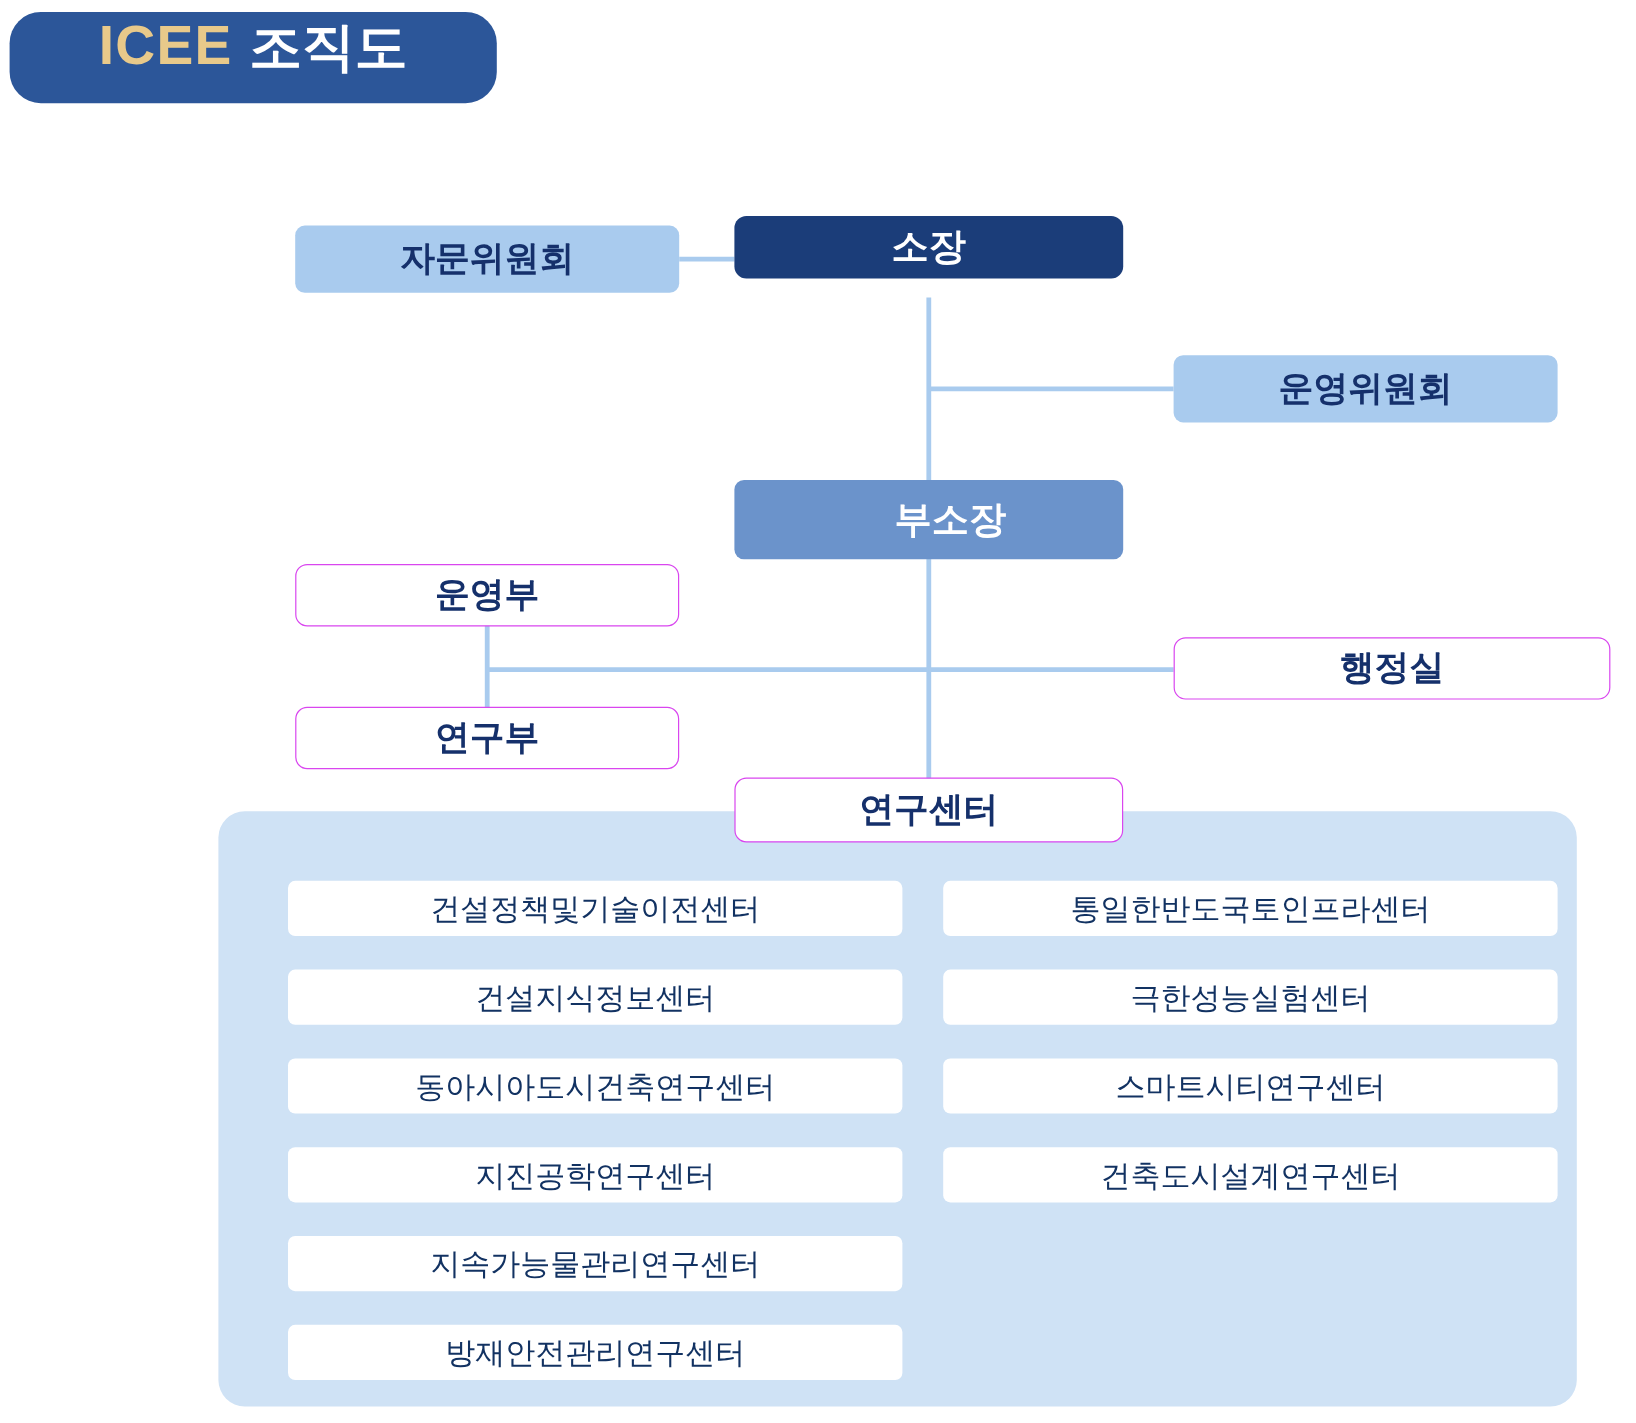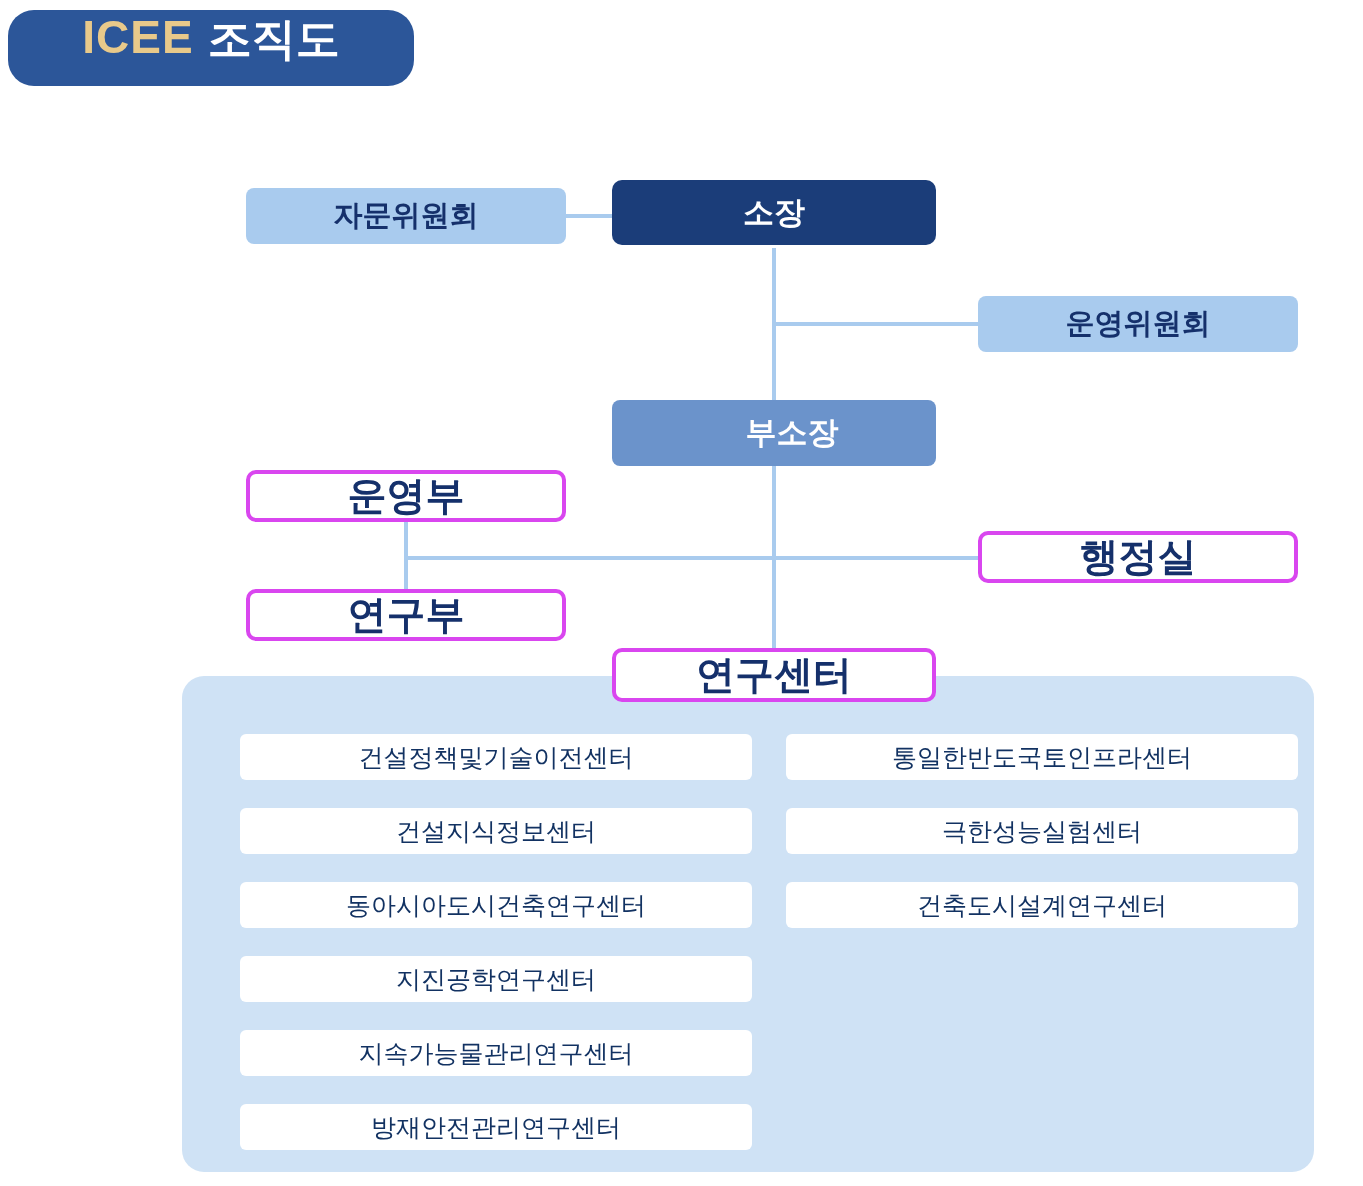--- a/index.html
+++ b/index.html
@@ -80,23 +80,23 @@
   }
   .node-light {
     background: #a9cbee;
     color: #15306b;
     border-radius: 8px;
     font-size: 29px;
   }
   .node-outline {
     background: #ffffff;
     color: #15306b;
-    border: 4px solid #d946ef;
+    border: 1px solid #d946ef;
     border-radius: 10px;
-    font-size: 39px;
+    font-size: 29px;
   }
 
   
   #centers-panel {
     position: absolute;
     left: 182px;
     top: 676px;
     width: 1132px;
     height: 496px;
     background: #cfe2f5;
@@ -145,55 +145,56 @@
     <line x1="406" y1="558" x2="774" y2="558"></line>
 
     <line x1="774" y1="558" x2="978" y2="558"></line>
   </g>
 </svg>
 
 <div class="node node-light" style="left:246px; top:188px; width:320px; height:56px;">
   <span>자문위원회</span>
 </div>
 
-<div class="node node-dark" style="left:612px; top:180px; width:324px; height:65px;">
+<div class="node node-dark" style="left:612px; top:180px; width:324px; height:52px;">
   <span>소장</span>
 </div>
 
 <div class="node node-light" style="left:978px; top:296px; width:320px; height:56px;">
   <span>운영위원회</span>
 </div>
 
 <div class="node node-mid" style="left:612px; top:400px; width:324px; height:66px;">
   <span>부소장</span>
 </div>
 
 <div class="node node-outline" style="left:246px; top:470px; width:320px; height:52px;">
   <span>운영부</span>
 </div>
 
 <div class="node node-outline" style="left:246px; top:589px; width:320px; height:52px;">
   <span>연구부</span>
 </div>
 
-<div class="node node-outline" style="left:978px; top:531px; width:320px; height:52px;">
+<div class="node node-outline" style="left:978px; top:531px; width:364px; height:52px;">
   <span>행정실</span>
 </div>
 
 <div class="node node-outline" style="left:612px; top:648px; width:324px; height:54px;">
   <span>연구센터</span>
 </div>
 
 <div id="centers-panel">
   <div class="center-col" id="center-col-left">
     <div class="center-item">건설정책및기술이전센터</div>
     <div class="center-item">건설지식정보센터</div>
     <div class="center-item">동아시아도시건축연구센터</div>
     <div class="center-item">지진공학연구센터</div>
     <div class="center-item">지속가능물관리연구센터</div>
     <div class="center-item">방재안전관리연구센터</div>
   </div>
   <div class="center-col" id="center-col-right">
     <div class="center-item">통일한반도국토인프라센터</div>
     <div class="center-item">극한성능실험센터</div>
+    <div class="center-item">스마트시티연구센터</div>
     <div class="center-item">건축도시설계연구센터</div>
   </div>
 </div>
 
 </body></html>

